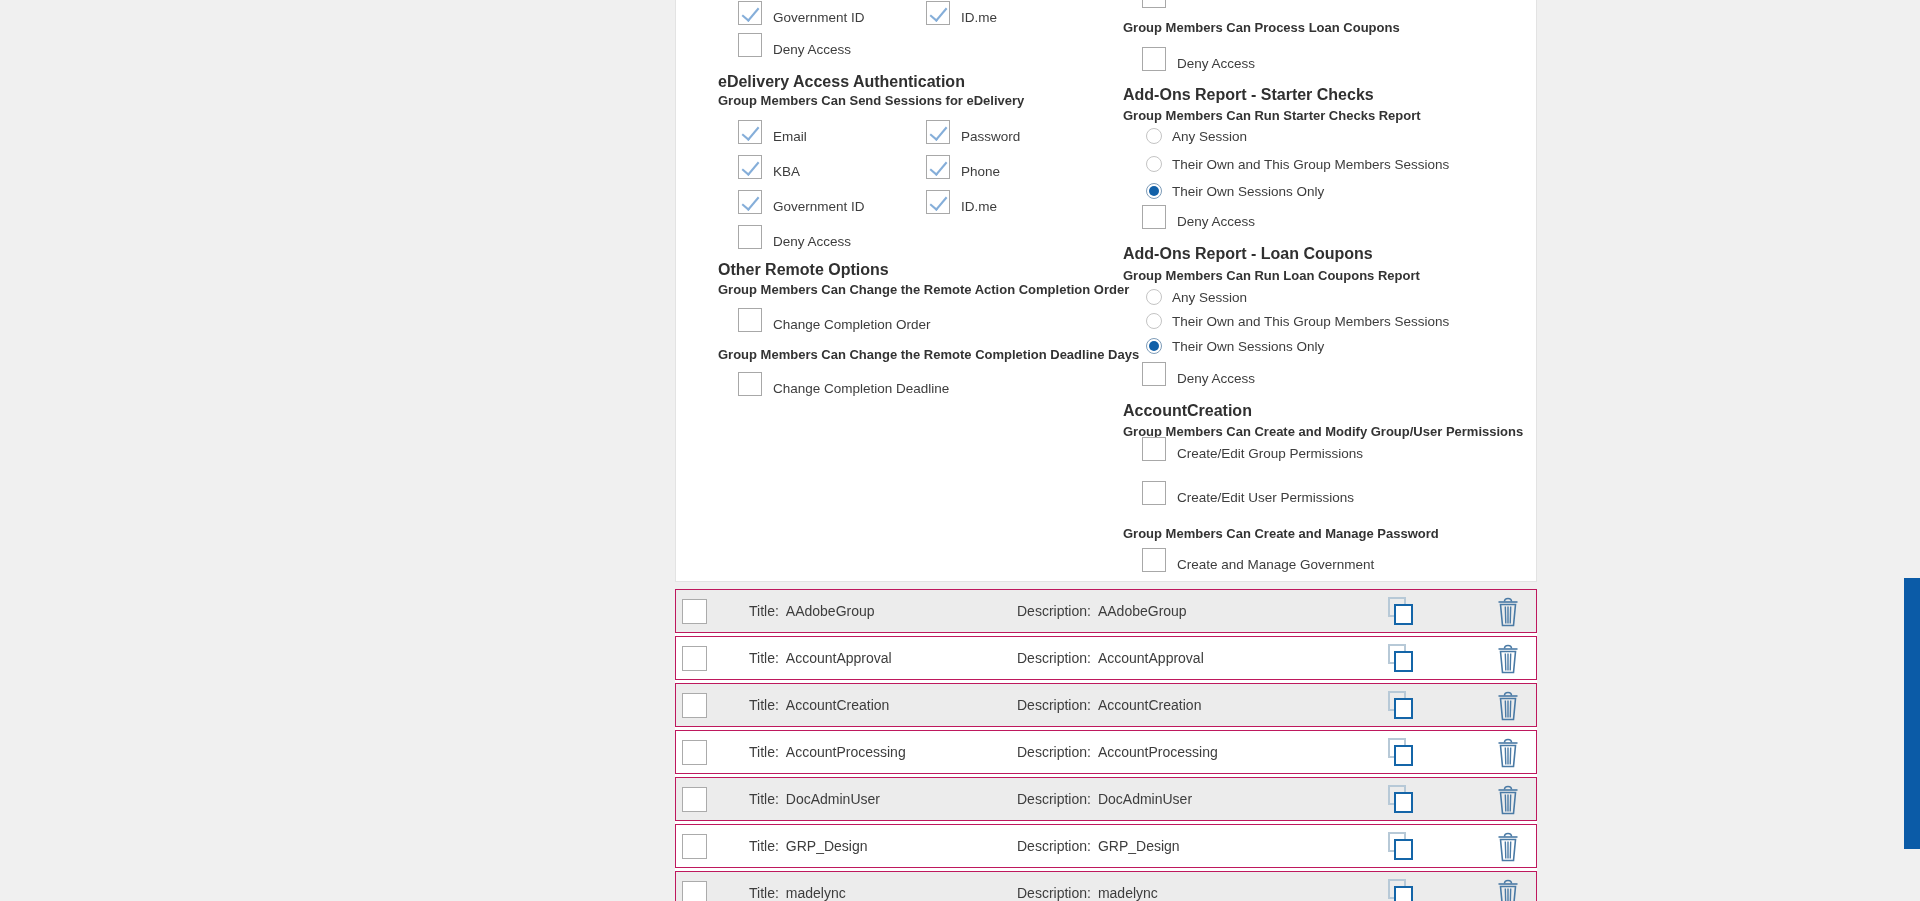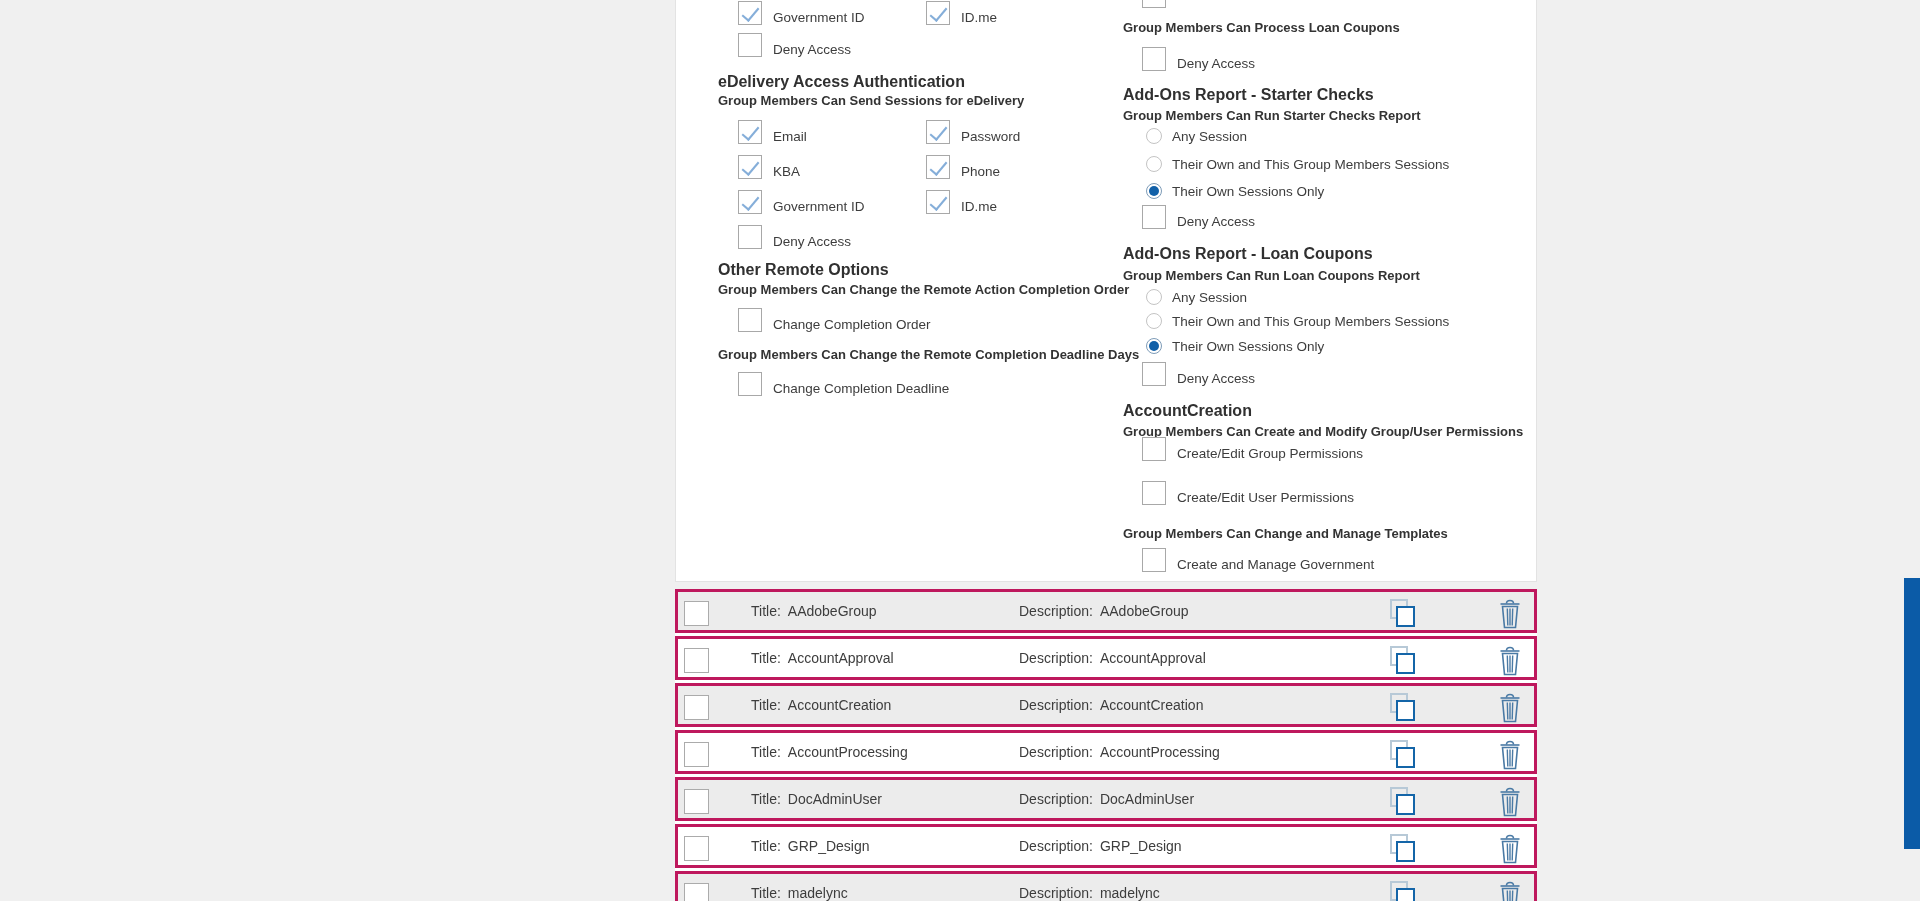--- a/index.html
+++ b/index.html
@@ -50,21 +50,21 @@
     border-radius:50%;background:#1160a8;
   }
   .radio-label{font-size:13.5px;color:#3d3d3d;white-space:nowrap;text-align:right;}
 
   
   .grouplist{
     position:absolute;left:675px;top:589px;width:862px;height:312px;background:#ffffff;
   }
   .grow{
     position:absolute;left:0;width:862px;height:44px;box-sizing:border-box;
-    border:3px solid #be185d;
+    border:1px solid #be185d;
     padding-left:44px;
   }
   .grow.alt{background:#ececec;}
   .grow.plain{background:#ffffff;}
   .row-cb{
     position:absolute;left:6px;top:9px;width:25px;height:25px;box-sizing:border-box;
     border:1px solid #ababab;background:#ffffff;cursor:pointer;
   }
   .row-text{
     position:absolute;top:50%;transform:translateY(-50%);
@@ -208,21 +208,21 @@
     <div class="abs heading" style="top:401px;left:447px">AccountCreation</div>
     <div class="abs subheading" style="top:424px;left:447px">Group Members Can Create and Modify Group/User Permissions</div>
     <div class="cbrow" style="top:437px;left:466px">
       <span class="cb"></span>
       <span class="cb-label">Create/Edit Group Permissions</span>
     </div>
     <div class="cbrow" style="top:481px;left:466px">
       <span class="cb"></span>
       <span class="cb-label">Create/Edit User Permissions</span>
     </div>
-    <div class="abs subheading" style="top:526px;left:447px">Group Members Can Change and Manage Templates</div>
+    <div class="abs subheading" style="top:526px;left:447px">Group Members Can Create and Manage Password</div>
     <div class="cbrow" style="top:548px;left:466px">
       <span class="cb"></span>
       <span class="cb-label">Create and Manage Government</span>
     </div>
 
   </div>
 
   <div class="grouplist">
 
     <div class="grow alt" style="top:0px">

